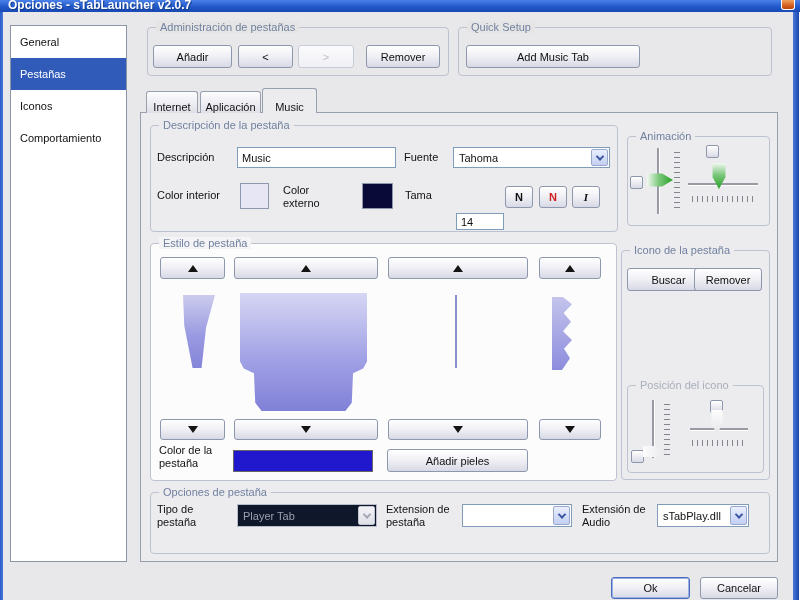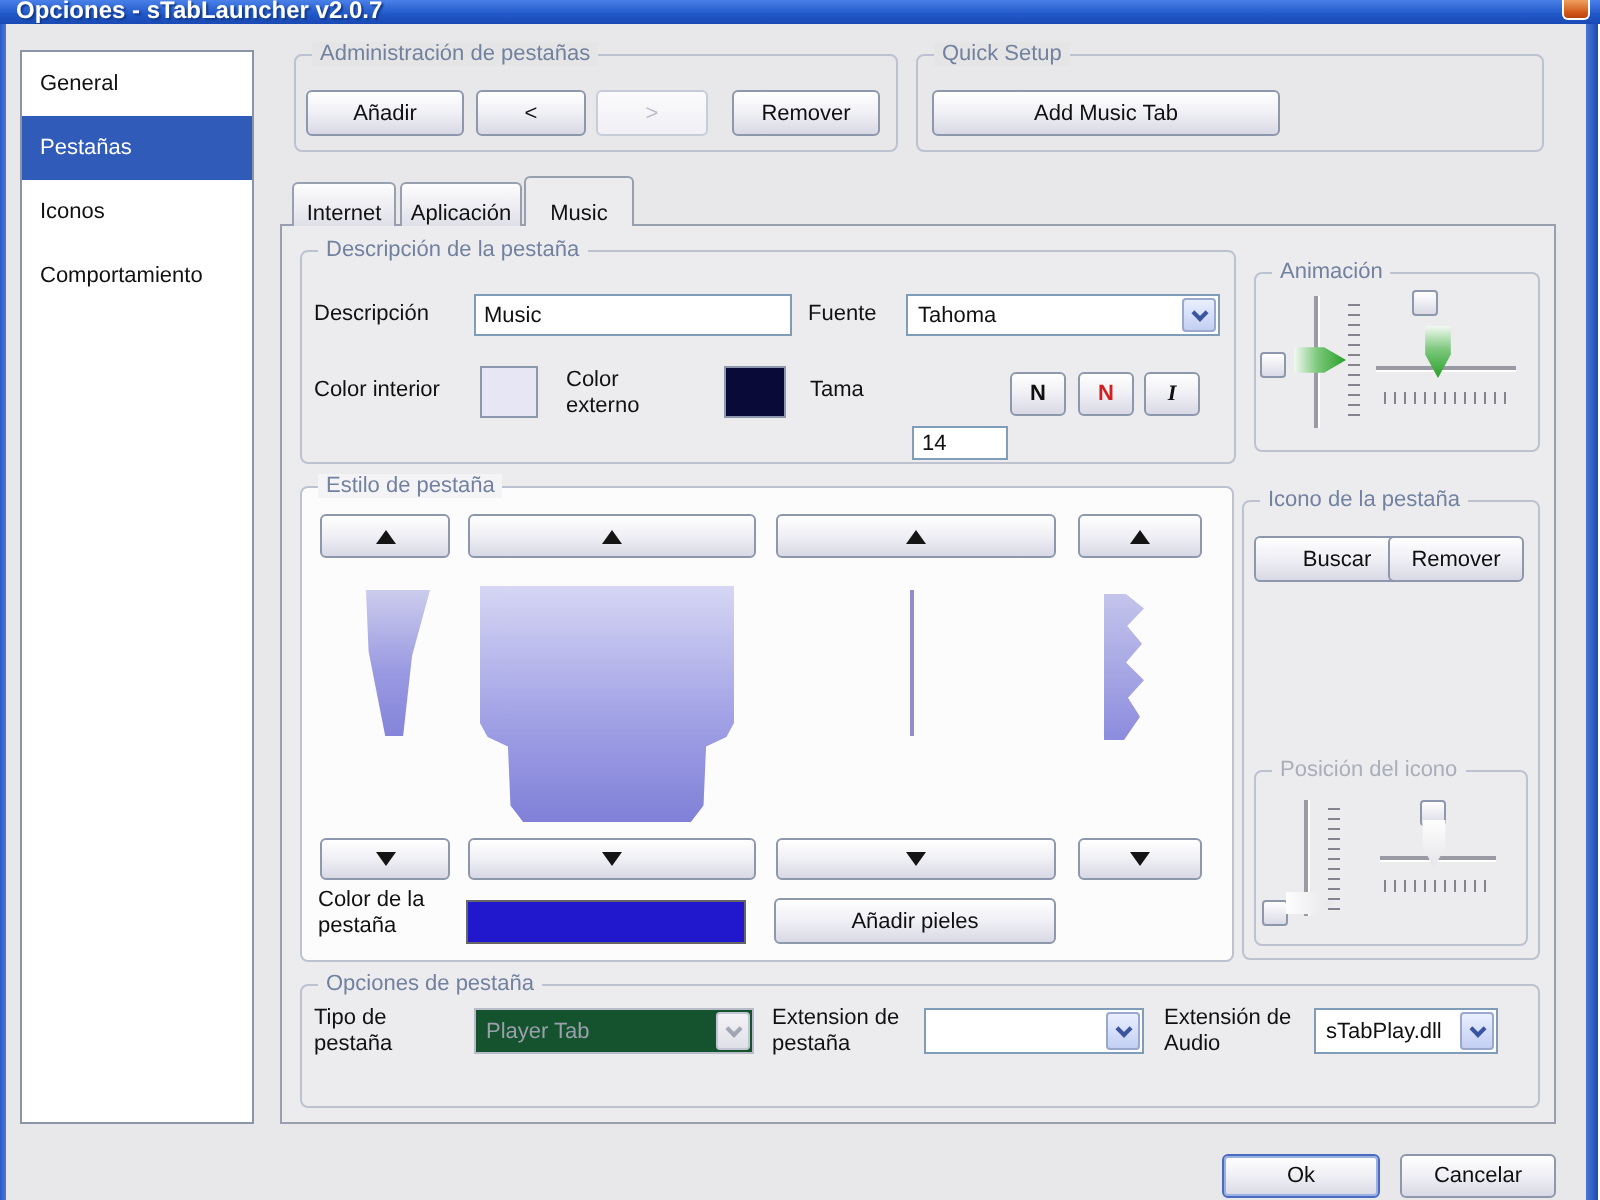--- a/index.html
+++ b/index.html
@@ -50,21 +50,21 @@
     border:1px solid #98a0b0;background:#ececef;z-index:1}
 
   
   .tbox{position:absolute;border:1px solid #7f9db9;background:#fff;font-size:11px;padding:0 4px;color:#111}
   .combo{position:absolute;border:1px solid #7f9db9;background:#fff}
   .combo .ctext{position:absolute;left:5px;top:50%;transform:translateY(-50%);white-space:nowrap}
   .combo-btn{position:absolute;right:1px;top:1px;bottom:1px;width:17px;border:1px solid #9aa8cc;border-radius:2px;
     background:linear-gradient(180deg,#e9effe,#c3cff3);display:flex;align-items:center;justify-content:center;cursor:pointer}
   .chev{width:6px;height:6px;border-right:2px solid #3a54a0;border-bottom:2px solid #3a54a0;
     transform:rotate(45deg) translate(-1px,-1px)}
-  .combo.disabled{background:#14532d;border-color:#b8bcc8}
+  .combo.disabled{background:#0f172a;border-color:#b8bcc8}
   .combo.disabled .ctext{color:#9aa0ac}
   .combo.disabled .combo-btn{background:linear-gradient(180deg,#f2f2f6,#e0e0e8);border-color:#c2c6d2}
   .combo.disabled .chev{border-color:#a0a6b2}
 
   .swatch{position:absolute;border:1px solid #8d98ad;cursor:pointer}
 
   .lbl{position:absolute;line-height:13px}
 
   
   .tri-up{width:0;height:0;border-left:5px solid transparent;border-right:5px solid transparent;border-bottom:7px solid #141414}

